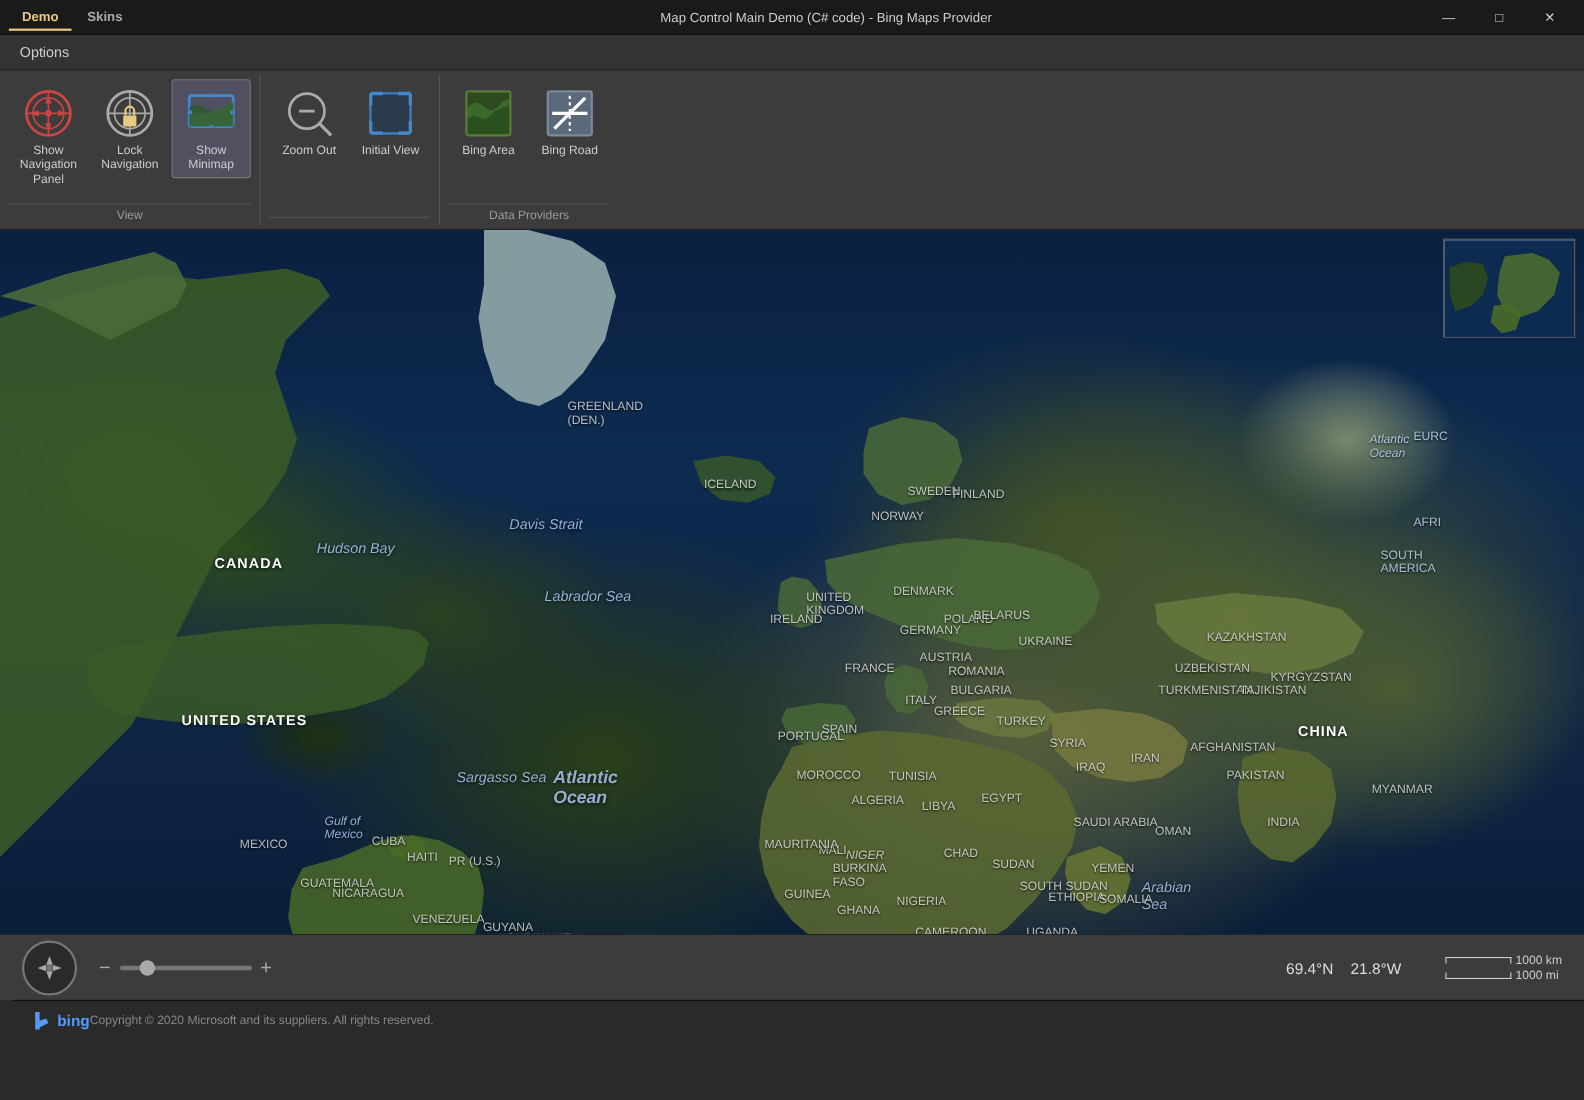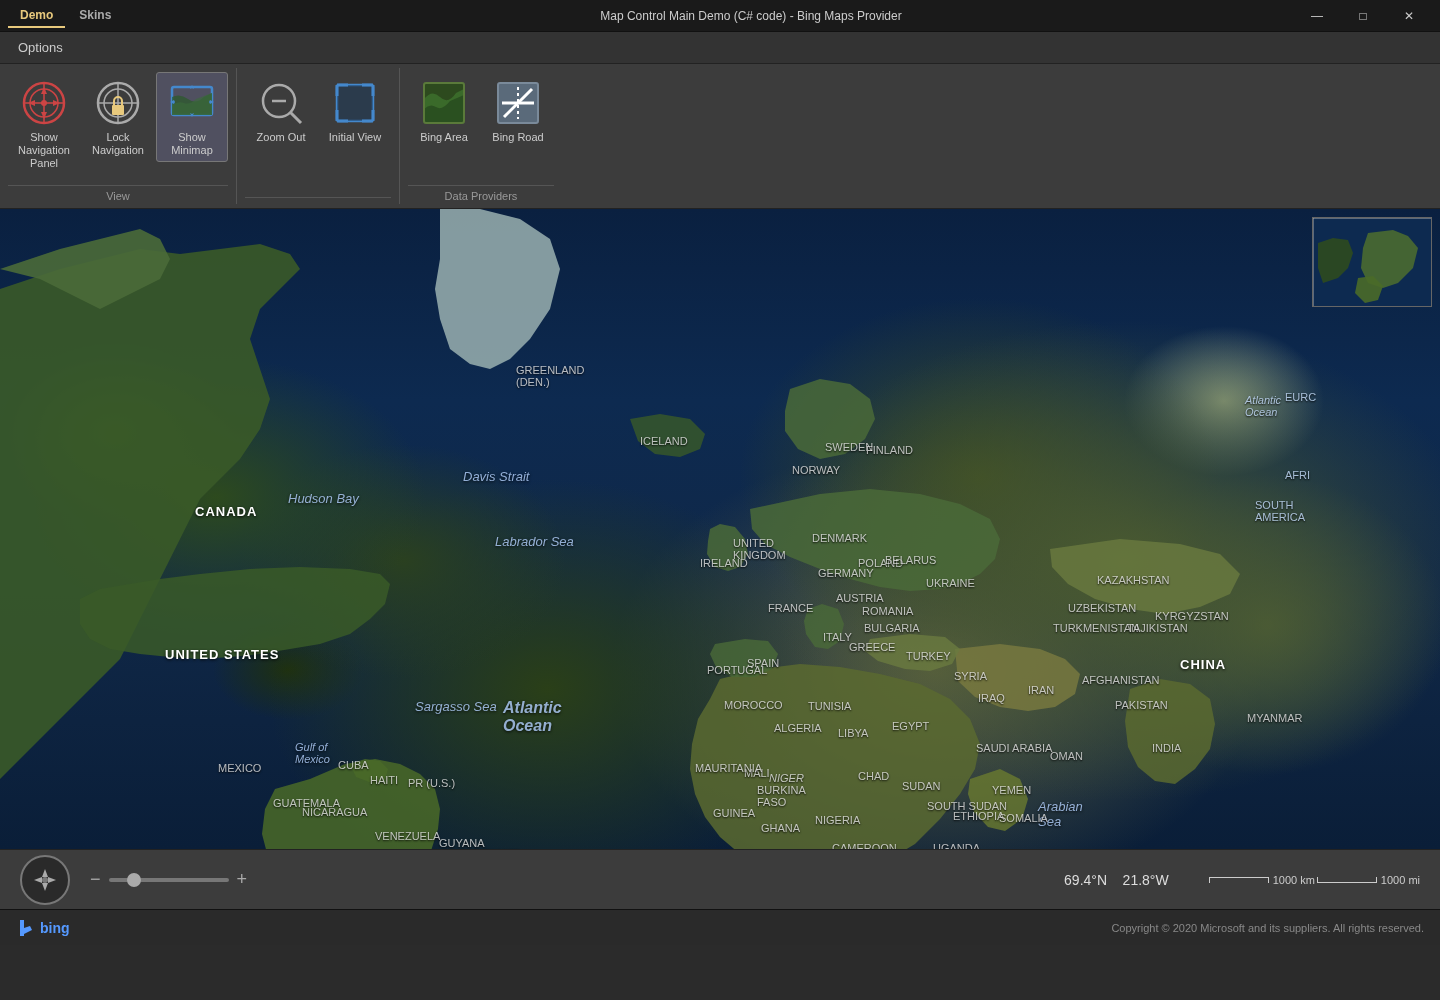--- a/index.html
+++ b/index.html
@@ -254,41 +254,42 @@
       gap: 40px;
       color: #ddd;
       font-size: 13px;
     }
     .coords {
       font-size: 14px;
       color: #ddd;
     }
     .scale-bar {
       display: flex;
-      flex-direction: row;
+      flex-direction: column;
       align-items: flex-start;
       gap: 2px;
       font-size: 11px;
       color: #ccc;
     }
     .scale-line {
       display: flex;
       align-items: center;
       gap: 4px;
     }
 
     
     .bottombar {
       height: 36px;
       background: #2a2a2a;
       display: flex;
       align-items: center;
-      justify-content: space-between;
+      justify-content: flex-start;
       padding: 0 16px;
       border-top: 1px solid #111;
+      margin-left: 12px;
     }
     .bing-logo {
       display: flex;
       align-items: center;
       gap: 4px;
       color: #6af;
       font-size: 14px;
       font-weight: 700;
     }
     .copyright {

